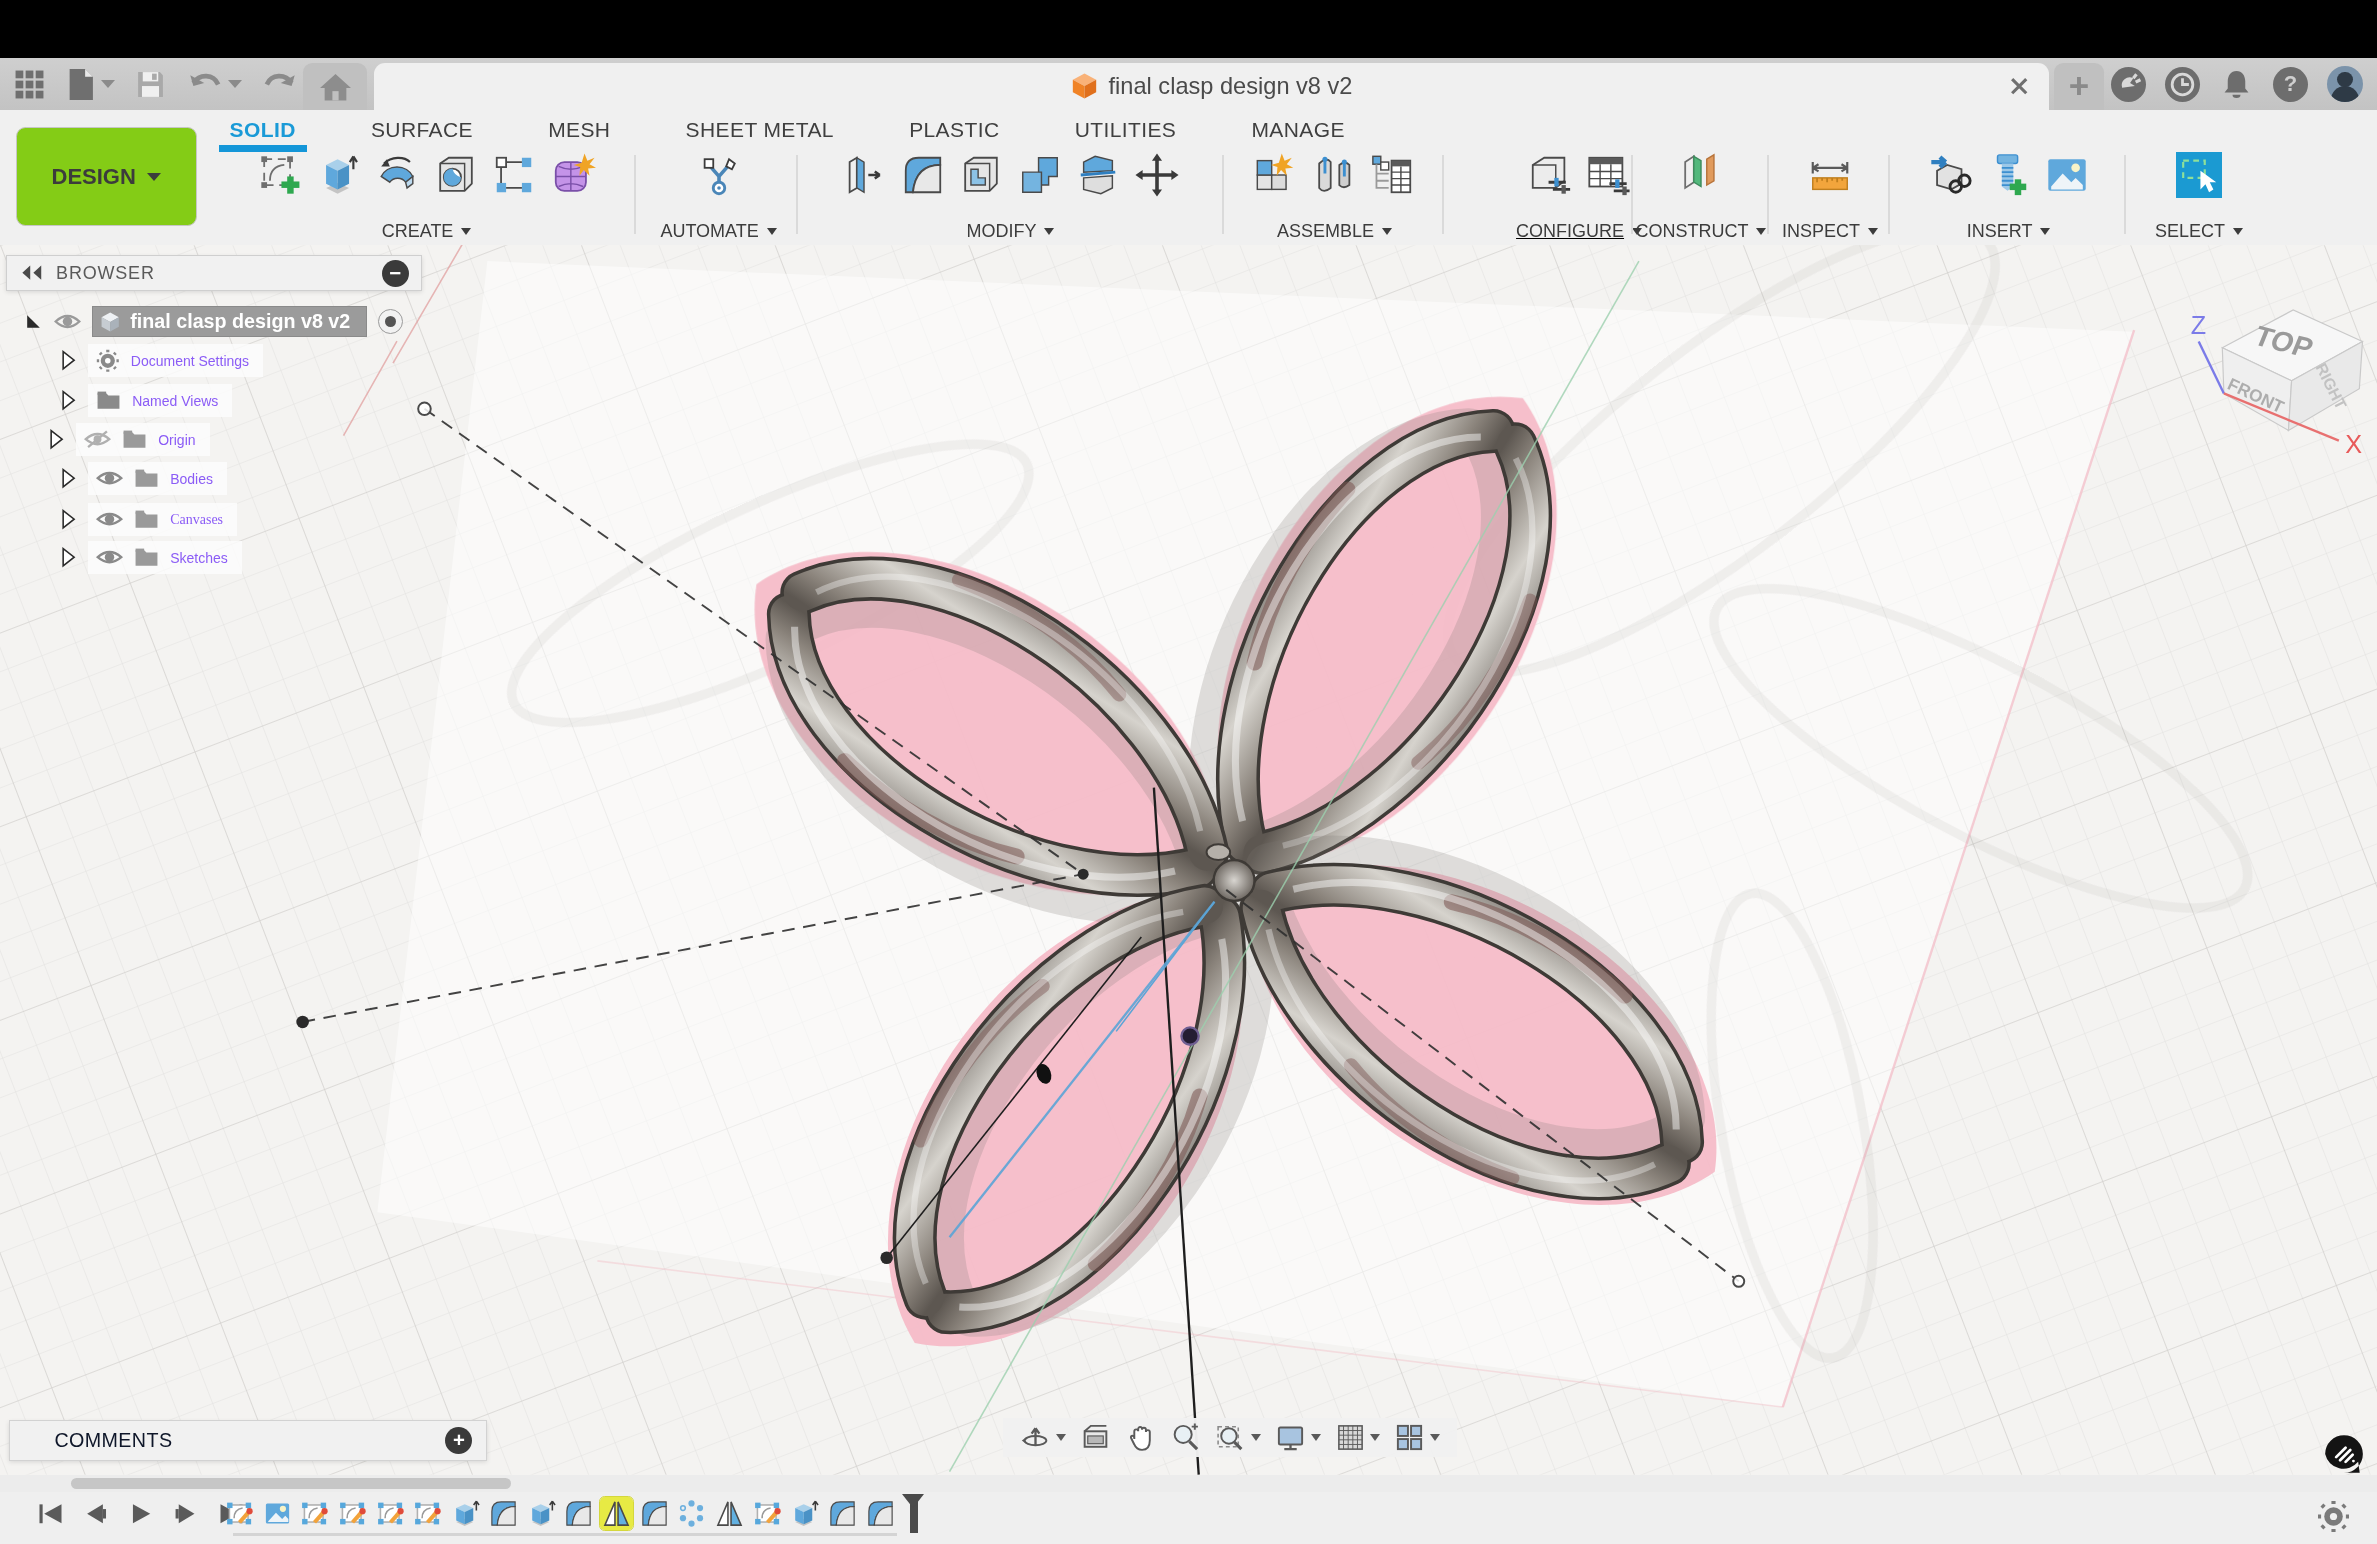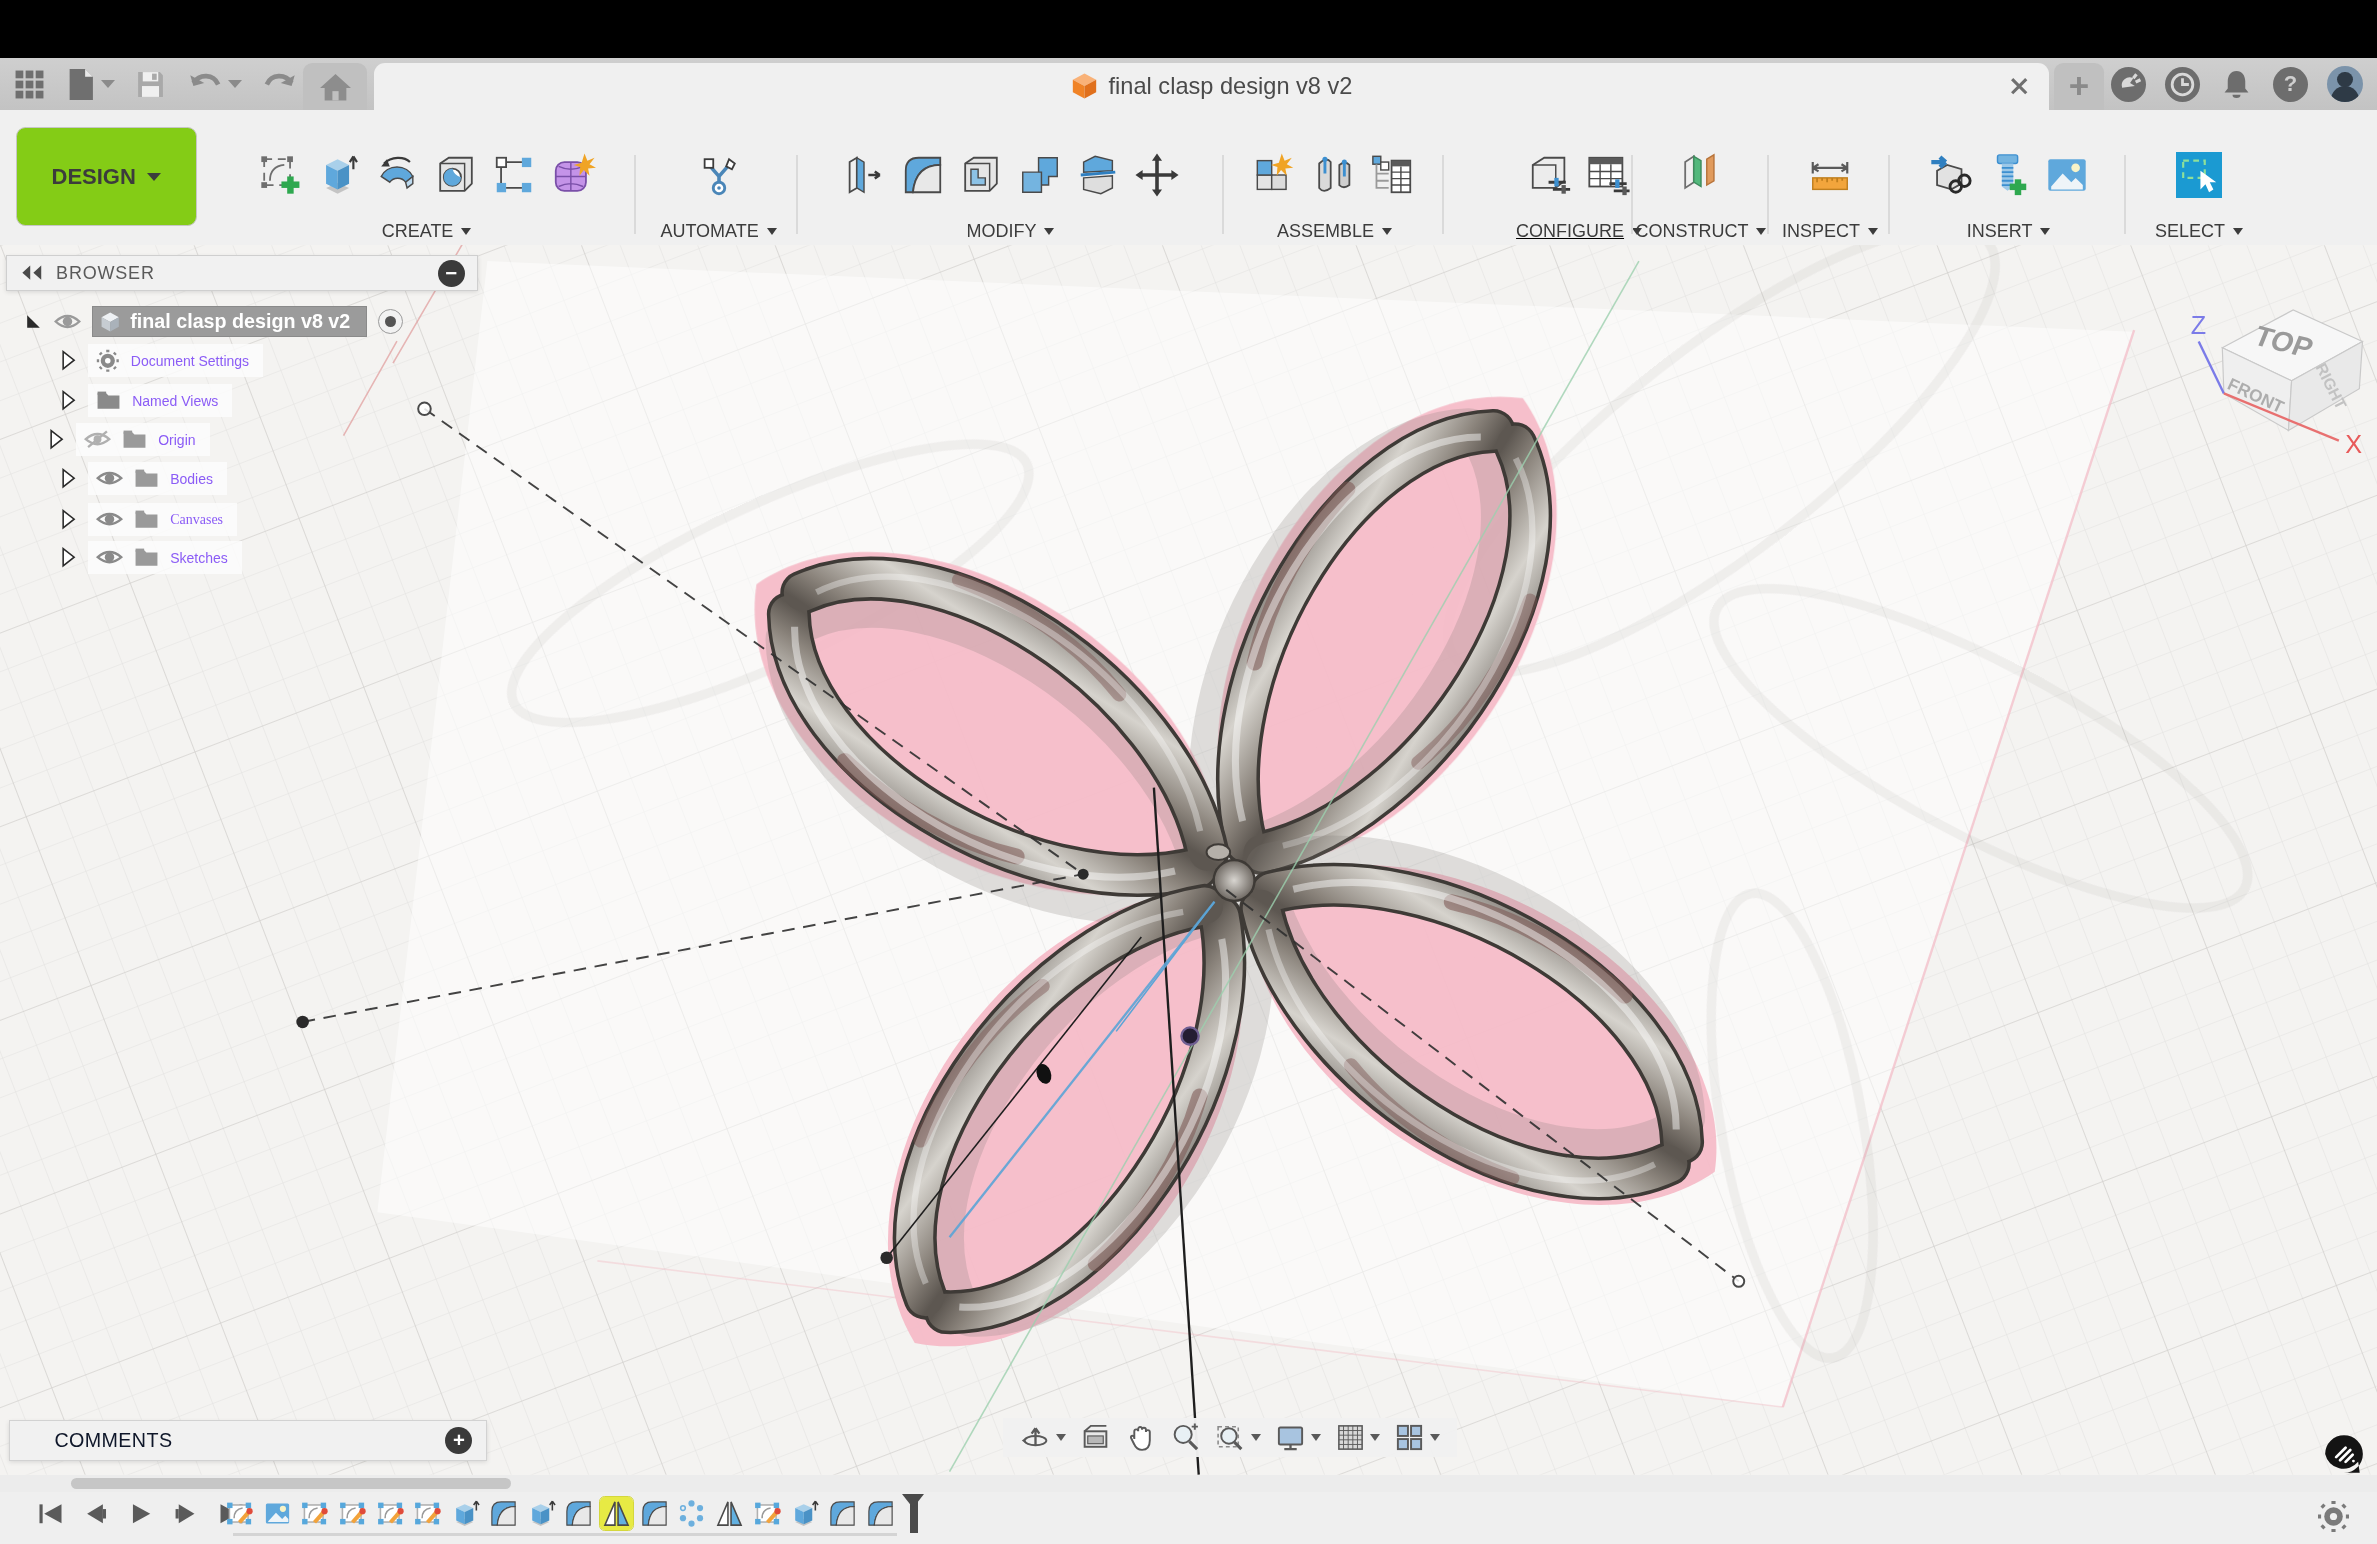--- a/index.html
+++ b/index.html
@@ -43,21 +43,21 @@
   .tb-icons{display:flex;align-items:center;gap:12.6px;}
   .tb-btn{width:46px;height:46px;display:flex;align-items:center;justify-content:center;}
   .tb-label{display:flex;align-items:center;gap:7.9px;font-size:18px;color:#3c3c3c;padding-bottom:1.6px;}
   .tb-sep{position:absolute;top:6.3px;height:79px;width:1.6px;background:#dadada;}
   
   .canvas{position:absolute;left:0;top:245px;width:2377px;height:1230px;background:#f4f3f1;overflow:hidden;}
   #scene{position:absolute;left:0;top:0;}
   .scroll-strip{position:absolute;left:0;top:1475px;width:100%;height:17.3px;background:#ececec;}
   .scroll-thumb{position:absolute;left:71px;top:3.1px;width:440px;height:11px;background:#c6c6c6;border-radius:5.5px;}
   
-  .browser-head{position:absolute;left:6.3px;top:255px;width:472px;height:36px;background:#f1f1f1;border:1.6px solid #cfcfcf;
+  .browser-head{position:absolute;left:6.3px;top:255px;width:416px;height:36px;background:#f1f1f1;border:1.6px solid #cfcfcf;
     box-sizing:border-box;display:flex;align-items:center;gap:12.6px;padding:0 12.6px;box-shadow:0 2.4px 4.7px rgba(0,0,0,.12);}
   .browser-title{font-size:18px;color:#5a5a5a;letter-spacing:0.8px;flex:1;}
   .br-row{position:absolute;display:flex;align-items:center;gap:11px;height:33px;}
   .br-bg{background:rgba(252,252,252,.82);display:flex;align-items:center;gap:11px;height:33px;padding:0 14px 0 7.9px;}
   .br-label{font-size:14px;color:#8b5cf6;white-space:nowrap;}
   .root-pill{background:#9b9b9b;border:1.6px solid #8a8a8a;color:#fff;font-weight:bold;font-size:19.7px;
     display:flex;align-items:center;gap:9.4px;padding:3.1px 15.7px 3.1px 7.9px;}
   .radio{width:23.6px;height:23.6px;border-radius:50%;background:#f2f2f2;border:1.6px solid #9a9a9a;display:flex;align-items:center;justify-content:center;}
   .radio::after{content:"";width:11px;height:11px;border-radius:50%;background:#555;}
   
@@ -182,20 +182,29 @@
           <path d="M22 5 C15 5 11 11 11 18 V27 L7 32 H37 L33 27 V18 C33 11 29 5 22 5 Z" fill="#6d6d6d"></path>
           <path d="M17 35 a5 4 0 0 0 10 0 Z" fill="#6d6d6d"></path>
         </svg>
     </span>
     <span class="circle-icon">?</span>
     <span class="avatar"></span>
   </div>
 </div>
 
 <div class="ribbon">
+  <div class="ribbon-tabs">
+    <span class="rtab active">SOLID</span>
+    <span class="rtab">SURFACE</span>
+    <span class="rtab">MESH</span>
+    <span class="rtab">SHEET METAL</span>
+    <span class="rtab">PLASTIC</span>
+    <span class="rtab">UTILITIES</span>
+    <span class="rtab">MANAGE</span>
+  </div>
 
   <div class="design-btn">
     <span>DESIGN</span>
     <span class="caret-sm" style="border-top-color:#3c3c3c;"></span>
   </div>
 
   <div class="ribbon-toolbar">
 
     <div class="tb-group" style="left:224px;width:405px;">
       <div class="tb-icons">

